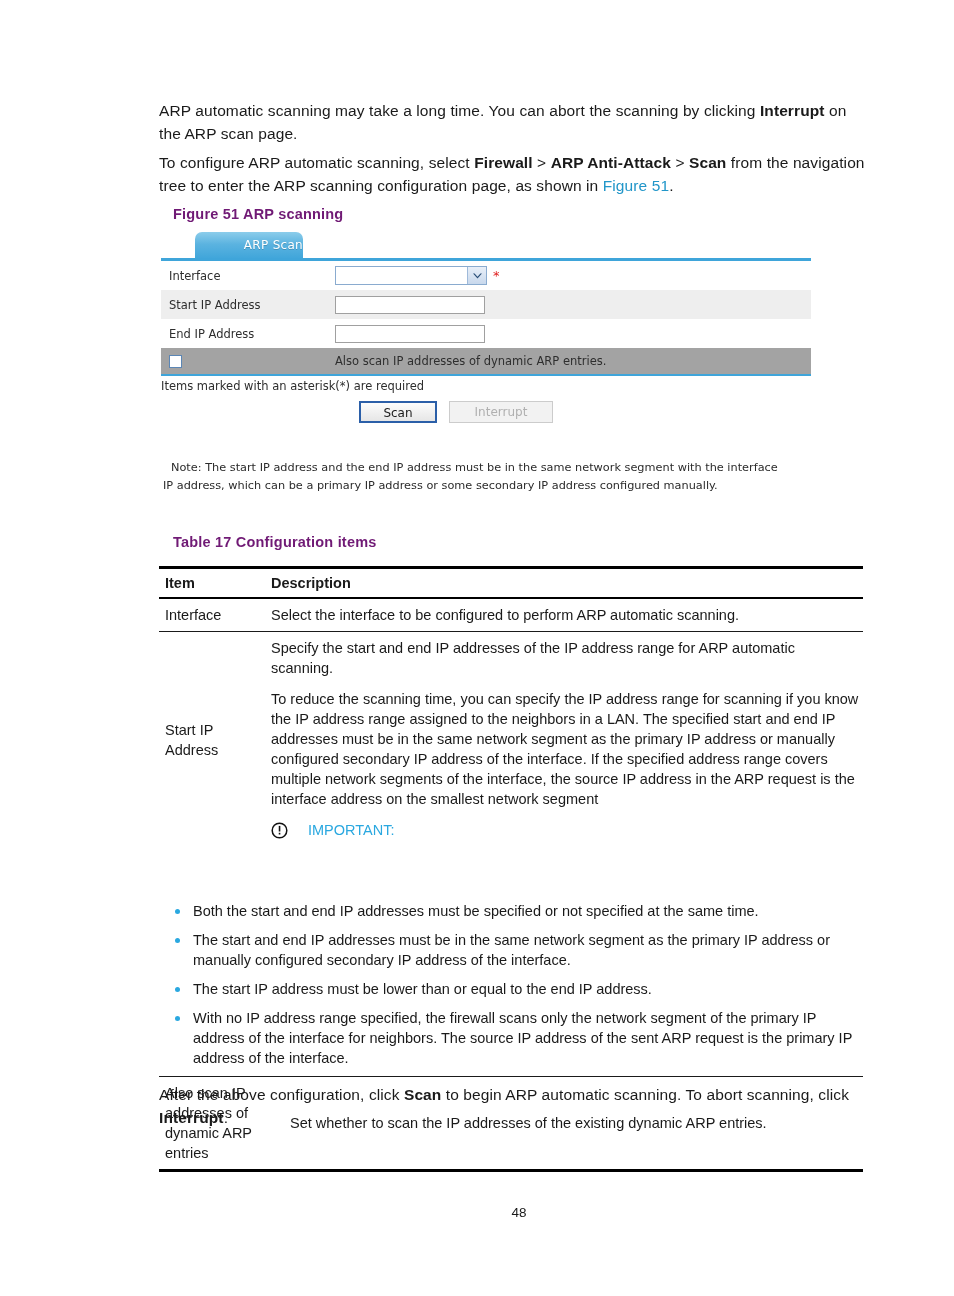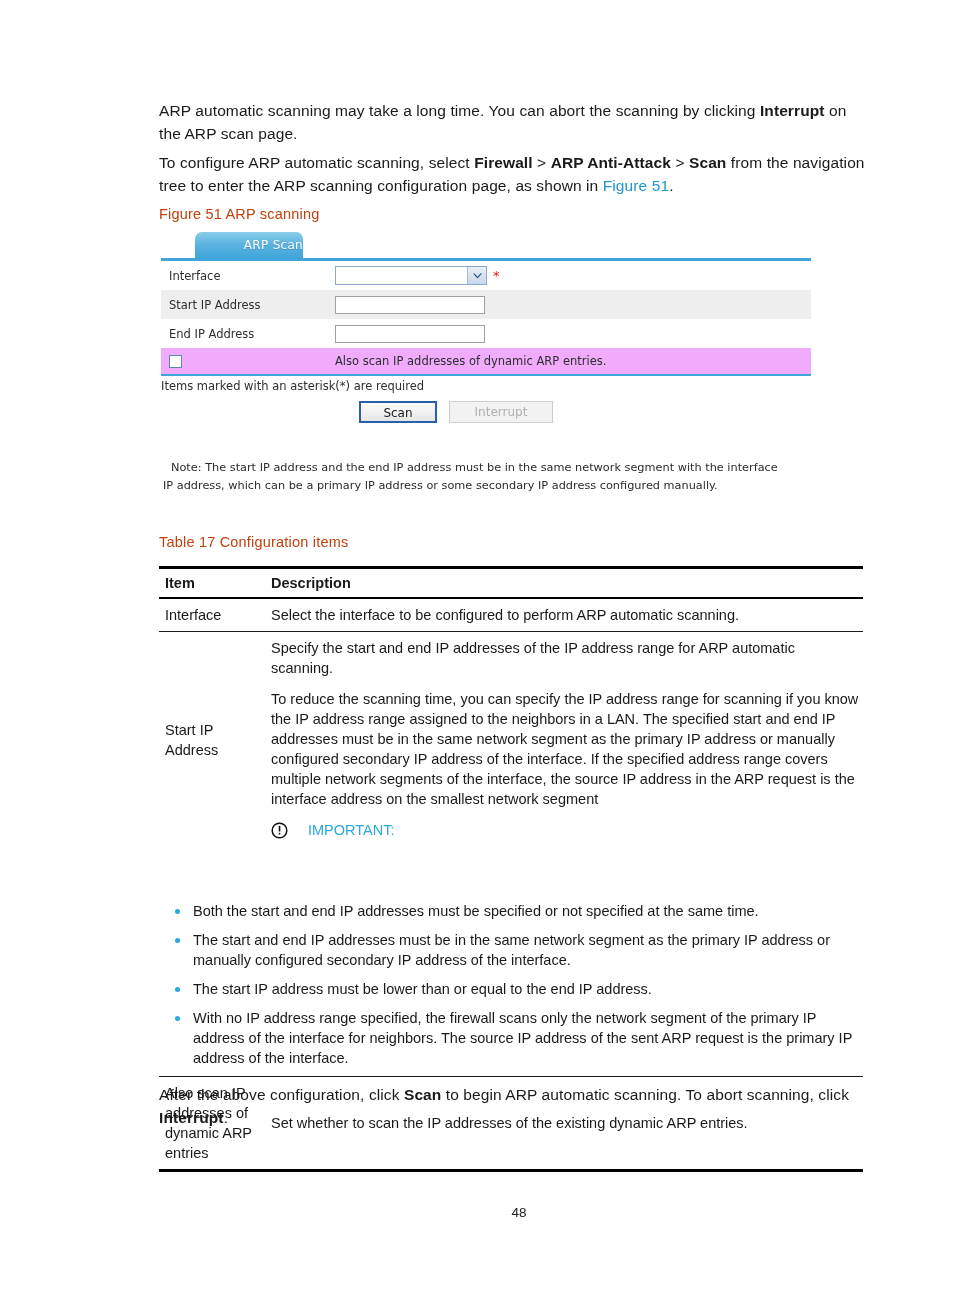--- a/index.html
+++ b/index.html
@@ -36,24 +36,24 @@
   .prose b { font-weight: bold; }
 
   .p-intro   { top: 100px; }
   .p-config  { top: 152px; }
   .p-after   { top: 1084px; }
 
   .blue-link { color: #2196c9; }
 
   .fig-caption {
     position: absolute;
-    left: 159px;
+    left: 173px;
     font-size: 14.5px;
-    font-weight: normal;
-    color: #c2410c;
+    font-weight: bold;
+    color: #701a75;
     letter-spacing: 0.2px;
   }
   .fig-51 { top: 206px; }
   .tbl-17 { top: 534px; }
 
   
   .shot {
     position: absolute;
     left: 161px;
     top: 232px;
@@ -136,21 +136,21 @@
   }
 
   .txtbox {
     width: 150px;
     height: 18px;
     box-sizing: border-box;
     border: 1px solid #a0a0a0;
     background: #ffffff;
   }
 
-  .chk-row { height: 26px; background: #f0abfc; }
+  .chk-row { height: 26px; background: #a3a3a3; }
   .chk-row .lbl { display:flex; align-items:center; }
   .chkbox {
     width: 13px;
     height: 13px;
     box-sizing: border-box;
     border: 1px solid #5b86b5;
     background: #ffffff;
   }
   .chk-caption { font-size: 11.5px; color: #2e2e2e; }
 
@@ -432,21 +432,21 @@
 
     <div class="rule-thin"></div>
 
     <div class="trow">
       <div class="tcol-item">
         <div>Also scan IP</div>
         <div>addresses of</div>
         <div>dynamic ARP</div>
         <div>entries</div>
       </div>
-      <div class="tcol-desc" style="display:flex;align-items:center;">
+      <div class="tcol-desc" style="display:flex;align-items:center;margin-left:19px;">
         <p class="desc-p">Set whether to scan the IP addresses of the existing dynamic ARP entries.</p>
       </div>
     </div>
 
     <div class="rule-thick"></div>
   </div>
 
   <div class="prose p-after">
     <span>After the above configuration, click </span><b>Scan</b><span> to begin ARP automatic scanning. To abort scanning, click </span><b>Interrupt</b><span>.</span>
   </div>

